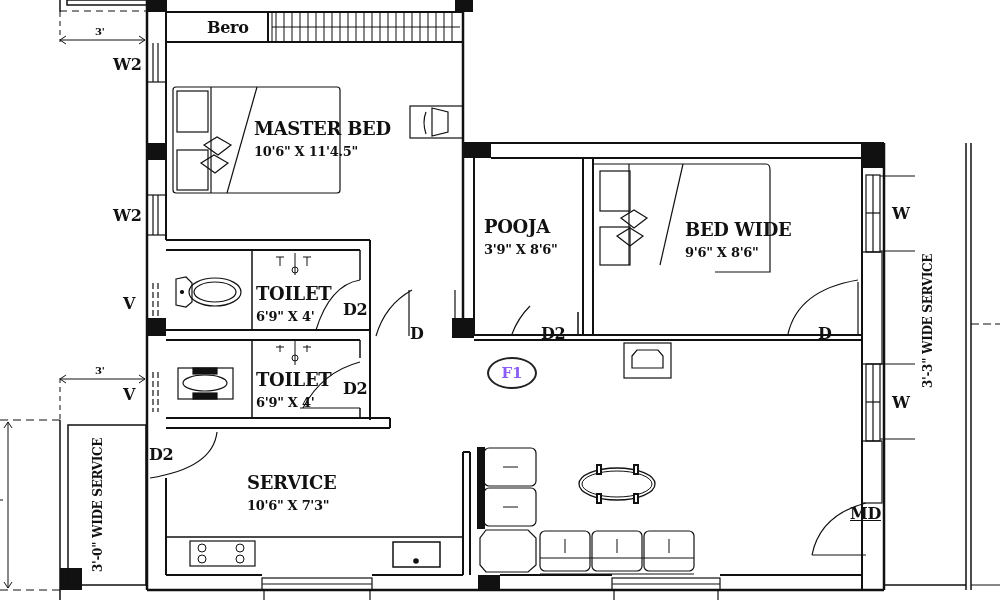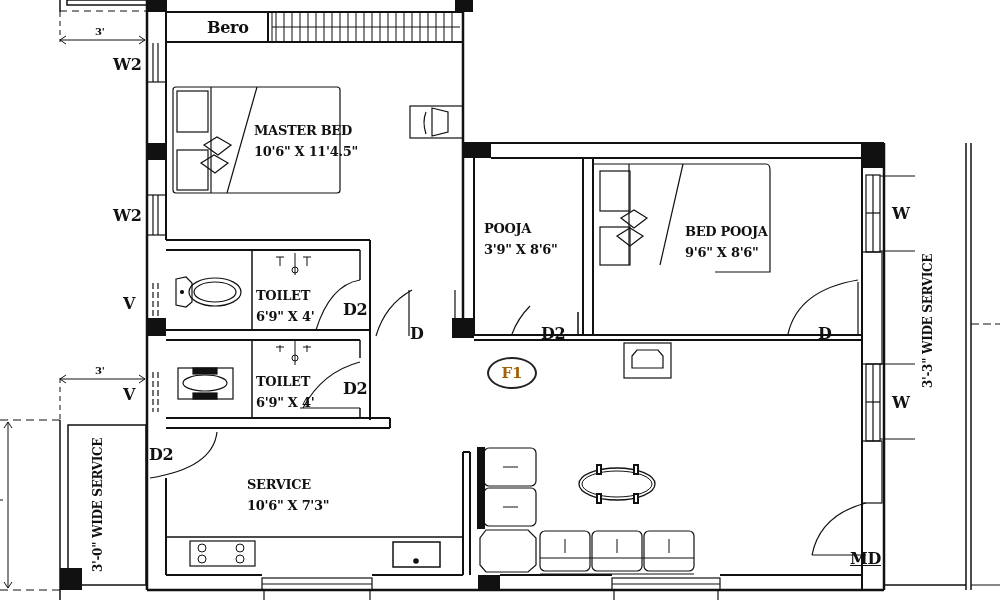--- a/index.html
+++ b/index.html
@@ -1,25 +1,25 @@
 <!DOCTYPE html>
 <html><head>
 <meta charset="utf-8">
 <style>
   html, body { margin: 0; padding: 0; background: #ffffff; }
   body { width: 1000px; height: 600px; overflow: hidden; position: relative; font-family: "DejaVu Serif", "Liberation Serif", serif; }
   #plan { position: absolute; left: 0; top: 0; width: 1000px; height: 600px; }
   .lbl { position: absolute; font-family: "DejaVu Serif", "Liberation Serif", serif; font-weight: bold; color: #111; white-space: nowrap; line-height: 1; letter-spacing: -0.3px; }
-  .room-name { font-size: 13px; }
+  .room-name { font-size: 18px; }
   .room-dim { font-size: 13px; margin-top: 6px; display: block; }
   .tag { font-size: 16px; }
   .small { font-size: 10px; font-weight: bold; }
   .vert { transform-origin: 0 0; transform: rotate(-90deg); font-size: 12px; }
   .room-block { position: absolute; }
-  .f1-badge { position: absolute; left: 487px; top: 357px; width: 50px; height: 32px; border: 2px solid #222; border-radius: 50%; box-sizing: border-box; display: flex; align-items: center; justify-content: center; font-family: "DejaVu Serif", serif; font-weight: bold; font-size: 15px; color: #a16207; }
+  .f1-badge { position: absolute; left: 487px; top: 357px; width: 50px; height: 32px; border: 2px solid #222; border-radius: 50%; box-sizing: border-box; display: flex; align-items: center; justify-content: center; font-family: "DejaVu Serif", serif; font-weight: bold; font-size: 15px; color: #8b5cf6; }
 </style>
 </head>
 <body>
 
 <svg id="plan" viewBox="0 0 1000 600" xmlns="http://www.w3.org/2000/svg">
   <g stroke="#111" fill="none" stroke-width="2">
 
     <g>
       <line x1="60" y1="0" x2="60" y2="12" stroke-width="1.5"></line>
       <line x1="60" y1="11" x2="150" y2="11" stroke-dasharray="7,5" stroke-width="1.2"></line>
@@ -314,21 +314,21 @@
   <span class="lbl room-name" style="position:static;">MASTER BED</span>
   <span class="lbl room-dim" style="position:static;">10'6" X 11'4.5"</span>
 </div>
 
 <div class="room-block" style="left:484px; top:218px;">
   <span class="lbl room-name" style="position:static;">POOJA</span>
   <span class="lbl room-dim" style="position:static;">3'9" X 8'6"</span>
 </div>
 
 <div class="room-block" style="left:685px; top:221px;">
-  <span class="lbl room-name" style="position:static;">BED POOJA</span>
+  <span class="lbl room-name" style="position:static;">BED WIDE</span>
   <span class="lbl room-dim" style="position:static;">9'6" X 8'6"</span>
 </div>
 
 <div class="room-block" style="left:256px; top:285px;">
   <span class="lbl room-name" style="position:static;">TOILET</span>
   <span class="lbl room-dim" style="position:static;">6'9" X 4'</span>
 </div>
 
 <div class="room-block" style="left:256px; top:371px;">
   <span class="lbl room-name" style="position:static;">TOILET</span>
@@ -339,21 +339,21 @@
   <span class="lbl room-name" style="position:static;">SERVICE</span>
   <span class="lbl room-dim" style="position:static;">10'6" X 7'3"</span>
 </div>
 
 <div class="lbl tag" style="left:343px; top:302px;">D2</div>
 <div class="lbl tag" style="left:343px; top:381px;">D2</div>
 <div class="lbl tag" style="left:410px; top:326px;">D</div>
 <div class="lbl tag" style="left:541px; top:326px;">D2</div>
 <div class="lbl tag" style="left:818px; top:326px;">D</div>
 <div class="lbl tag" style="left:149px; top:447px;">D2</div>
-<div class="lbl tag" style="left:850px; top:551px;text-decoration:underline;">MD</div>
+<div class="lbl tag" style="left:850px; top:506px;text-decoration:underline;">MD</div>
 
 <div class="lbl tag" style="left:892px; top:206px;">W</div>
 <div class="lbl tag" style="left:892px; top:395px;">W</div>
 
 <div class="f1-badge">F1</div>
 
 <div class="lbl vert" style="left:92px; top:572px;">3'-0" WIDE SERVICE</div>
 <div class="lbl vert" style="left:922px; top:388px;">3'-3" WIDE SERVICE</div>
 
 </body></html>

